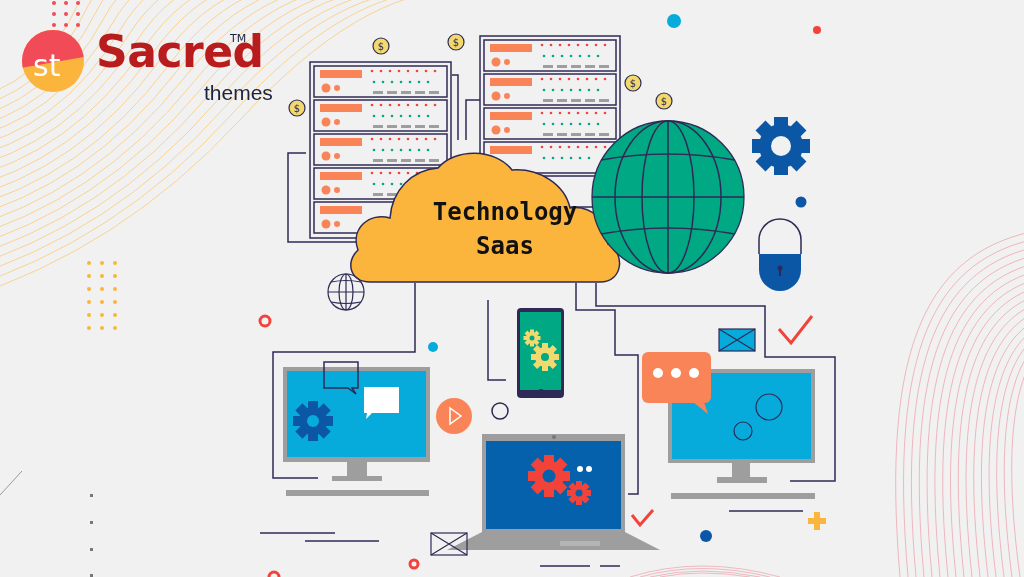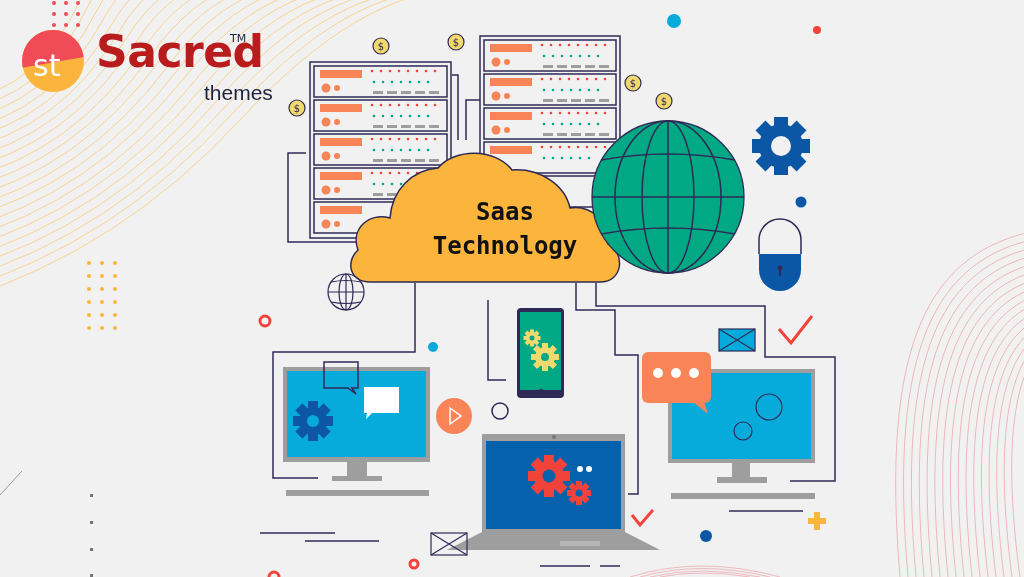--- a/index.html
+++ b/index.html
@@ -574,15 +574,15 @@
   <g fill="#fbb53c">
     <rect x="814" y="512" width="6" height="18"></rect>
     <rect x="808" y="518" width="18" height="6"></rect>
   </g>
 </svg>
 
 <div class="brand-title">Sacred</div>
 <div class="brand-tm">TM</div>
 <div class="brand-sub">themes</div>
 <div class="cloud-text">
+  <div>Technology</div>
   <div>Saas</div>
-  <div>Technology</div>
 </div>
 
 </body></html>

